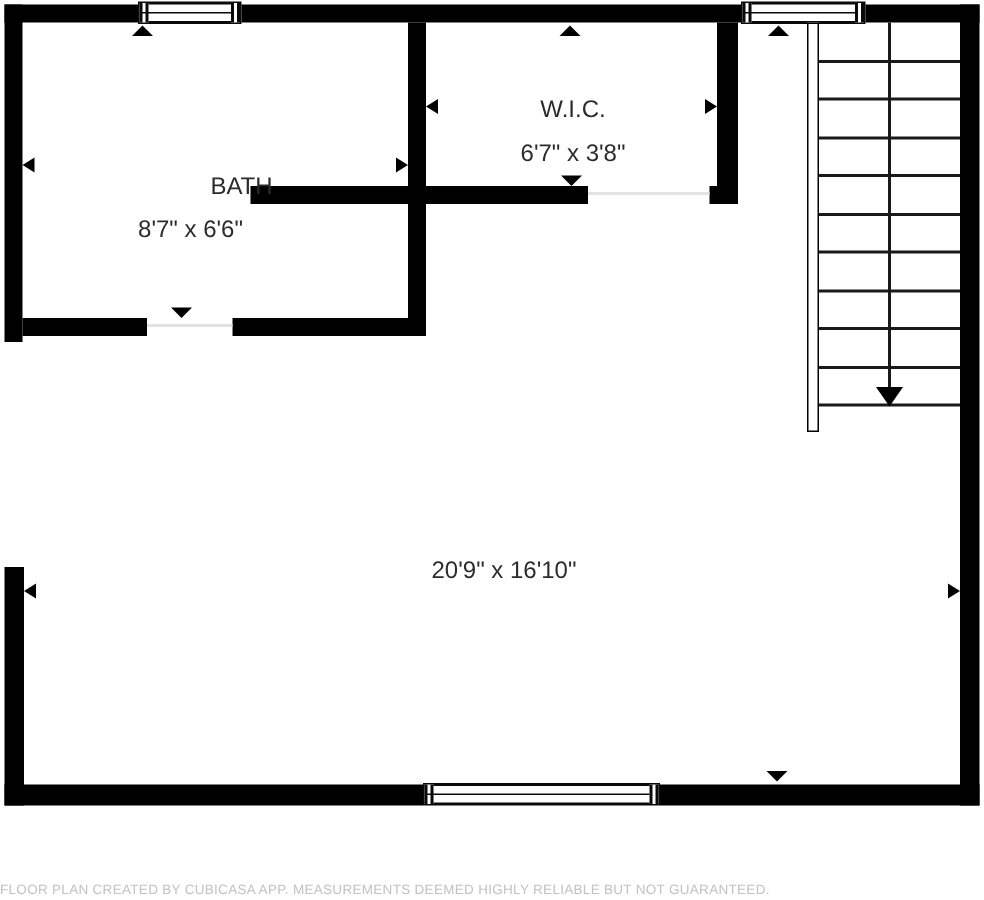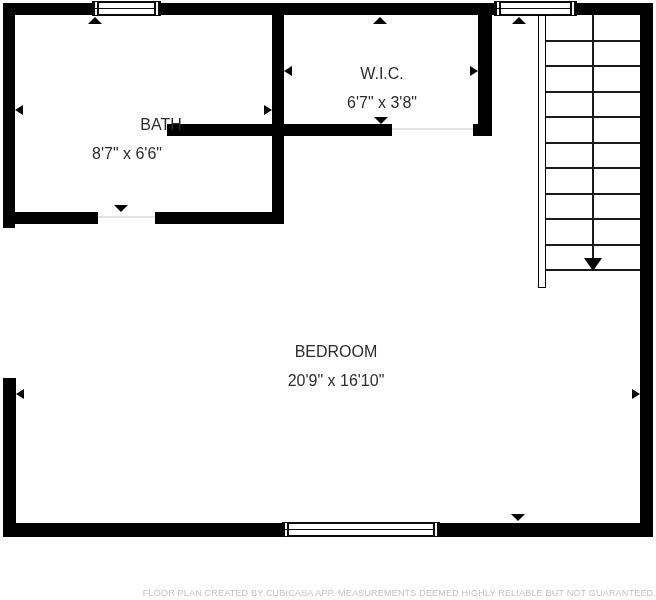--- a/index.html
+++ b/index.html
@@ -36,21 +36,21 @@
     background:#ffffff;border:1.5px solid #000;box-sizing:border-box;
   }
   #stair-treads{position:absolute;left:546px;top:15px;width:94px;height:257px;}
   .tread{position:absolute;left:0;width:94px;height:2px;background:#1a1a1a;}
   #stair-centerline{position:absolute;left:592px;top:15px;width:2px;height:243px;background:#1a1a1a;}
   #stair-arrow{
     position:absolute;left:584px;top:258px;width:0;height:0;
     border-left:9px solid transparent;border-right:9px solid transparent;border-top:13px solid #000;
   }
   #disclaimer{
-    position:absolute;left:0;right:0;top:588px;text-align:right;
+    position:absolute;left:0;right:0;top:588px;text-align:left;
     color:#c2c2c2;font-size:9px;letter-spacing:0.2px;white-space:nowrap;
   }
 </style>
 </head>
 <body>
 
 <div id="canvas">
 
   <div class="wall" style="left:3px;top:3px;width:650px;height:12px;"></div>
   <div class="wall" style="left:3px;top:3px;width:12px;height:225px;"></div>
@@ -115,17 +115,16 @@
   <div class="tri down" style="left:511px;top:514px;"></div>
   <div class="tri left" style="left:16px;top:389px;"></div>
   <div class="tri right" style="left:632px;top:389px;"></div>
 
   <div class="room-label" style="left:127px;top:125px;margin-left:34px;">BATH</div>
   <div class="room-label" style="left:127px;top:154px;">8'7" x 6'6"</div>
 
   <div class="room-label" style="left:382px;top:74px;">W.I.C.</div>
   <div class="room-label" style="left:382px;top:103px;">6'7" x 3'8"</div>
 
-  <div class="room-label" style="left:336px;top:352px;">BEDROOM</div>
   <div class="room-label" style="left:336px;top:381px;">20'9" x 16'10"</div>
 
   <div id="disclaimer">FLOOR PLAN CREATED BY CUBICASA APP. MEASUREMENTS DEEMED HIGHLY RELIABLE BUT NOT GUARANTEED.</div>
 </div>
 
 </body></html>

